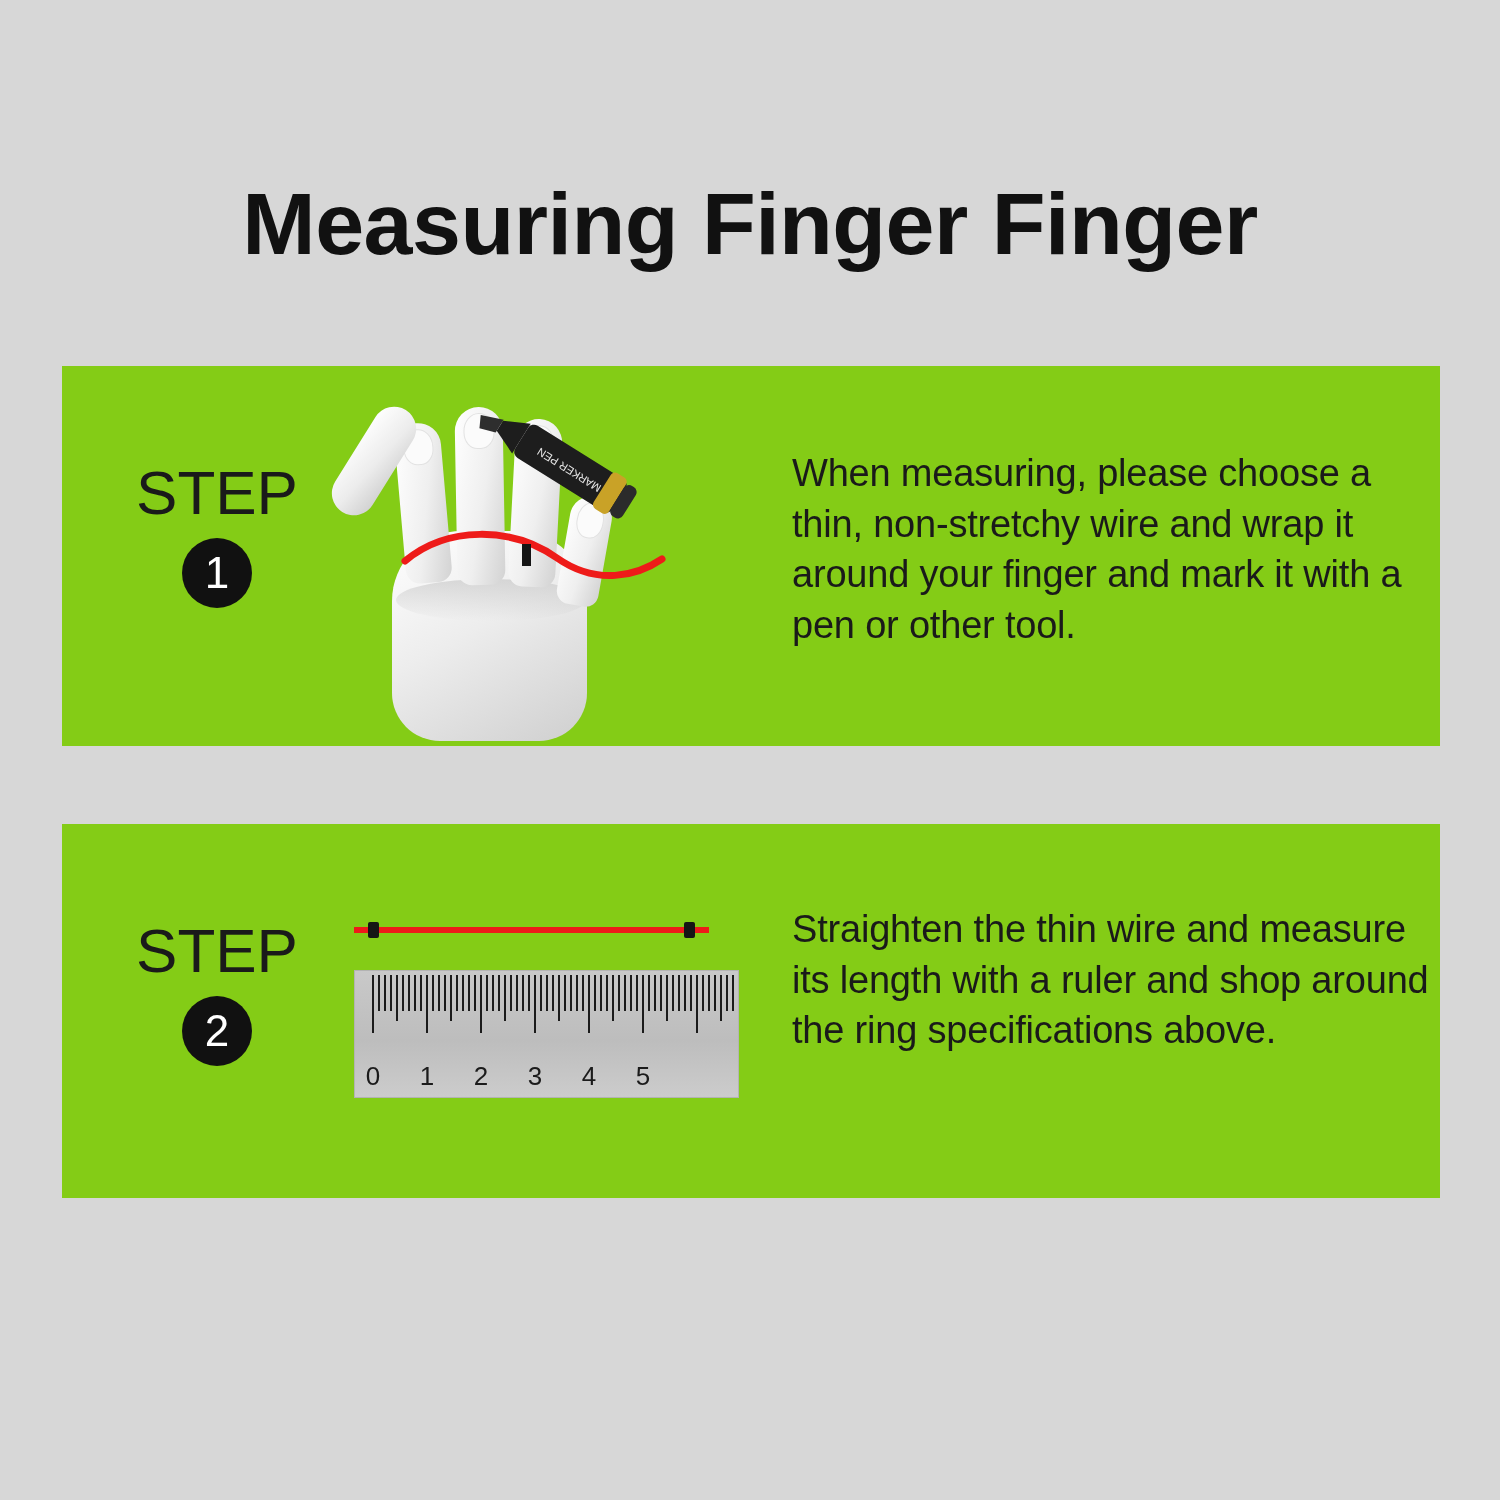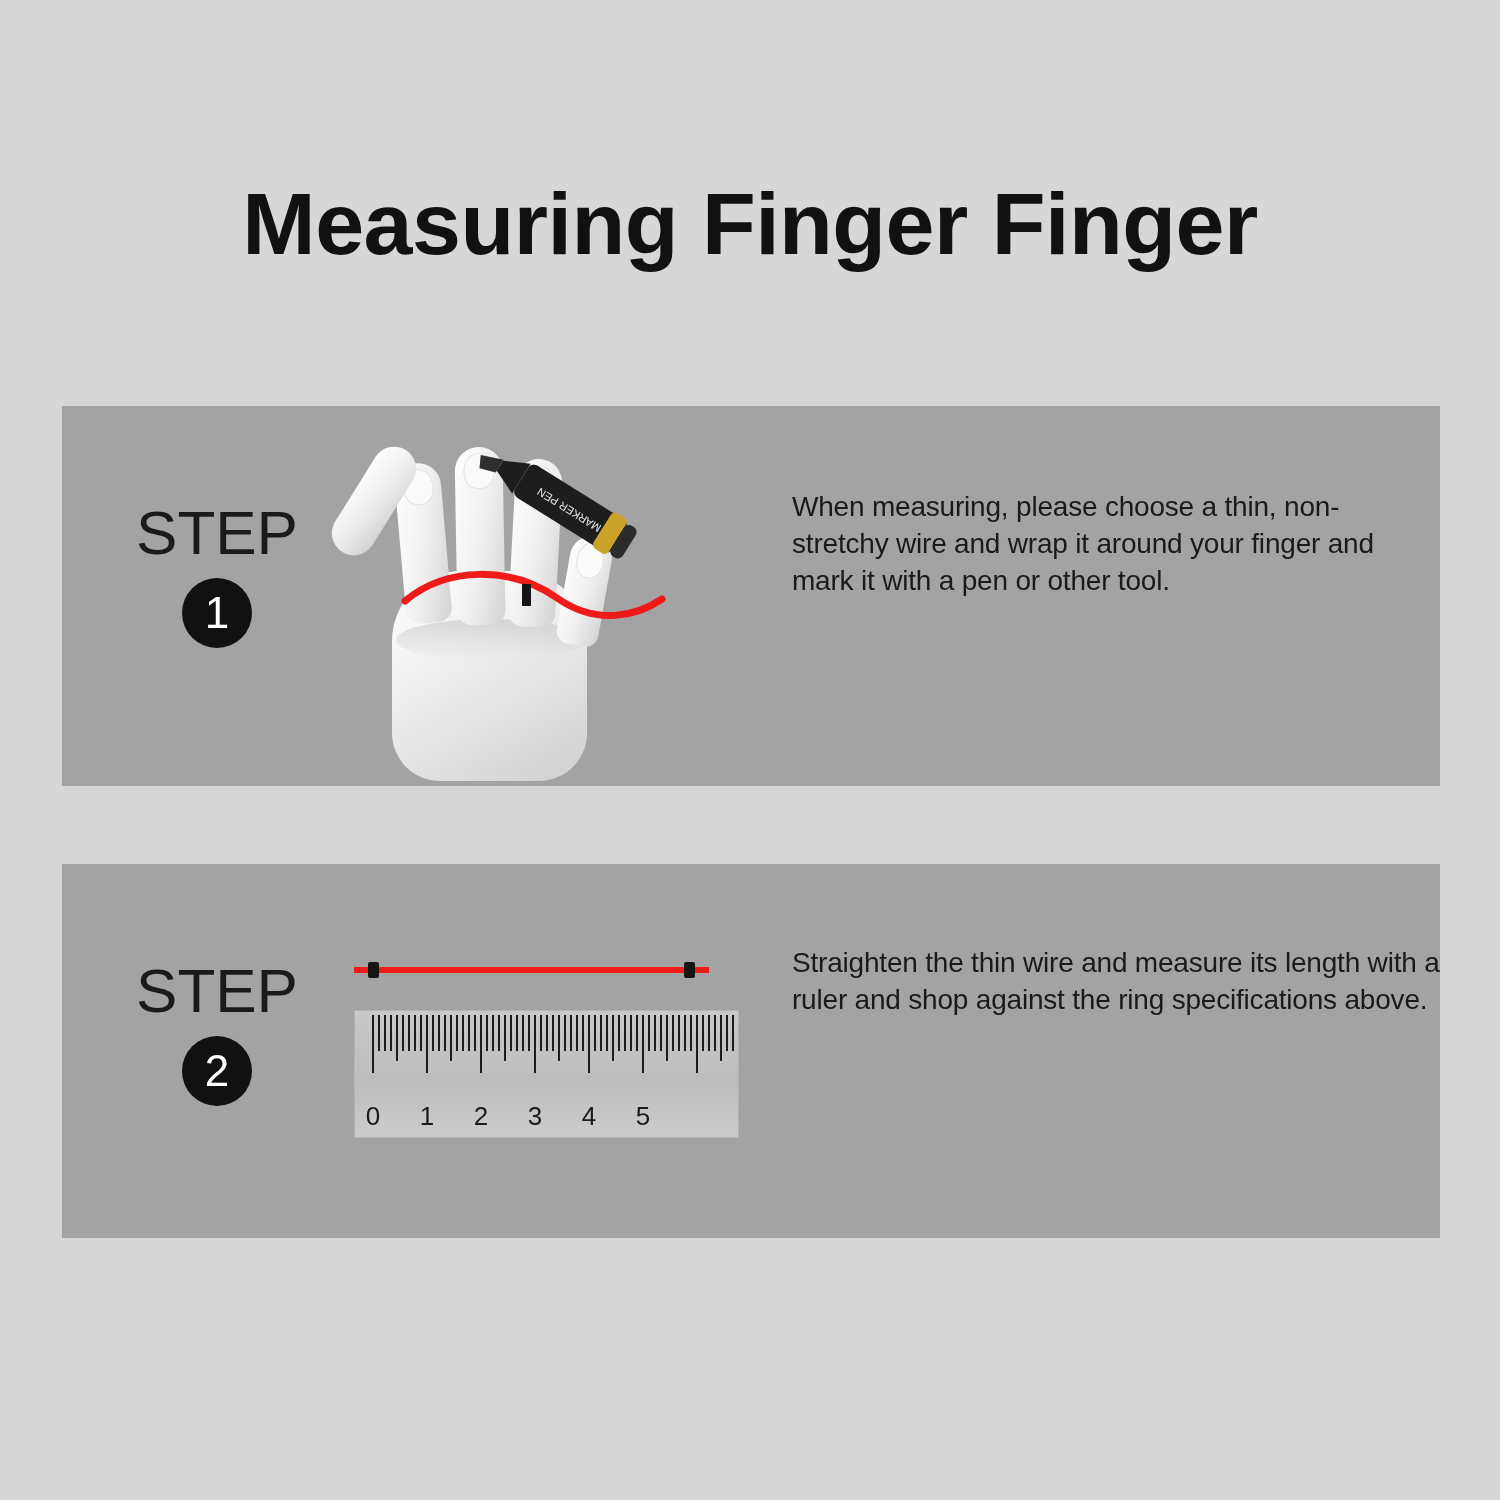--- a/index.html
+++ b/index.html
@@ -28,23 +28,22 @@
     font-size: 88px;
     font-weight: bold;
     color: #111111;
     letter-spacing: -0.5px;
     line-height: 1.05;
   }
   .card {
     position: absolute;
     left: 62px;
     width: 1378px;
-    background: #a3a3a3;
+    background: #84cc16;
     box-sizing: border-box;
-    margin-top: 40px;
   }
   #card-step-1 { top: 366px; height: 380px; }
   #card-step-2 { top: 824px; height: 374px; }
 
   .step-label-wrap {
     position: absolute;
     left: 55px;
     top: 96px;
     width: 200px;
     text-align: center;
@@ -63,21 +62,21 @@
     border-radius: 50%;
     background: #111111;
     color: #ffffff;
     font-size: 44px;
     line-height: 70px;
     text-align: center;
     font-weight: normal;
   }
   .desc {
     position: absolute;
-    font-size: 28px;
+    font-size: 38px;
     line-height: 1.33;
     color: #1a1a1a;
     letter-spacing: -0.2px;
   }
   #desc-1 { left: 730px; top: 82px; width: 620px; }
   #desc-2 { left: 730px; top: 80px; width: 660px; }
 
   
   .art1 {
     position: absolute;
@@ -347,16 +346,16 @@
           <span class="num" style="left:18px;">0</span>
           <span class="num" style="left:72px;">1</span>
           <span class="num" style="left:126px;">2</span>
           <span class="num" style="left:180px;">3</span>
           <span class="num" style="left:234px;">4</span>
           <span class="num" style="left:288px;">5</span>
         </div>
       </div>
     </div>
 
-    <div class="desc" id="desc-2">Straighten the thin wire and measure its length with a ruler and shop against the ring specifications above.</div>
+    <div class="desc" id="desc-2">Straighten the thin wire and measure its length with a ruler and shop around the ring specifications above.</div>
   </div>
 
 </div>
 
 </body></html>

